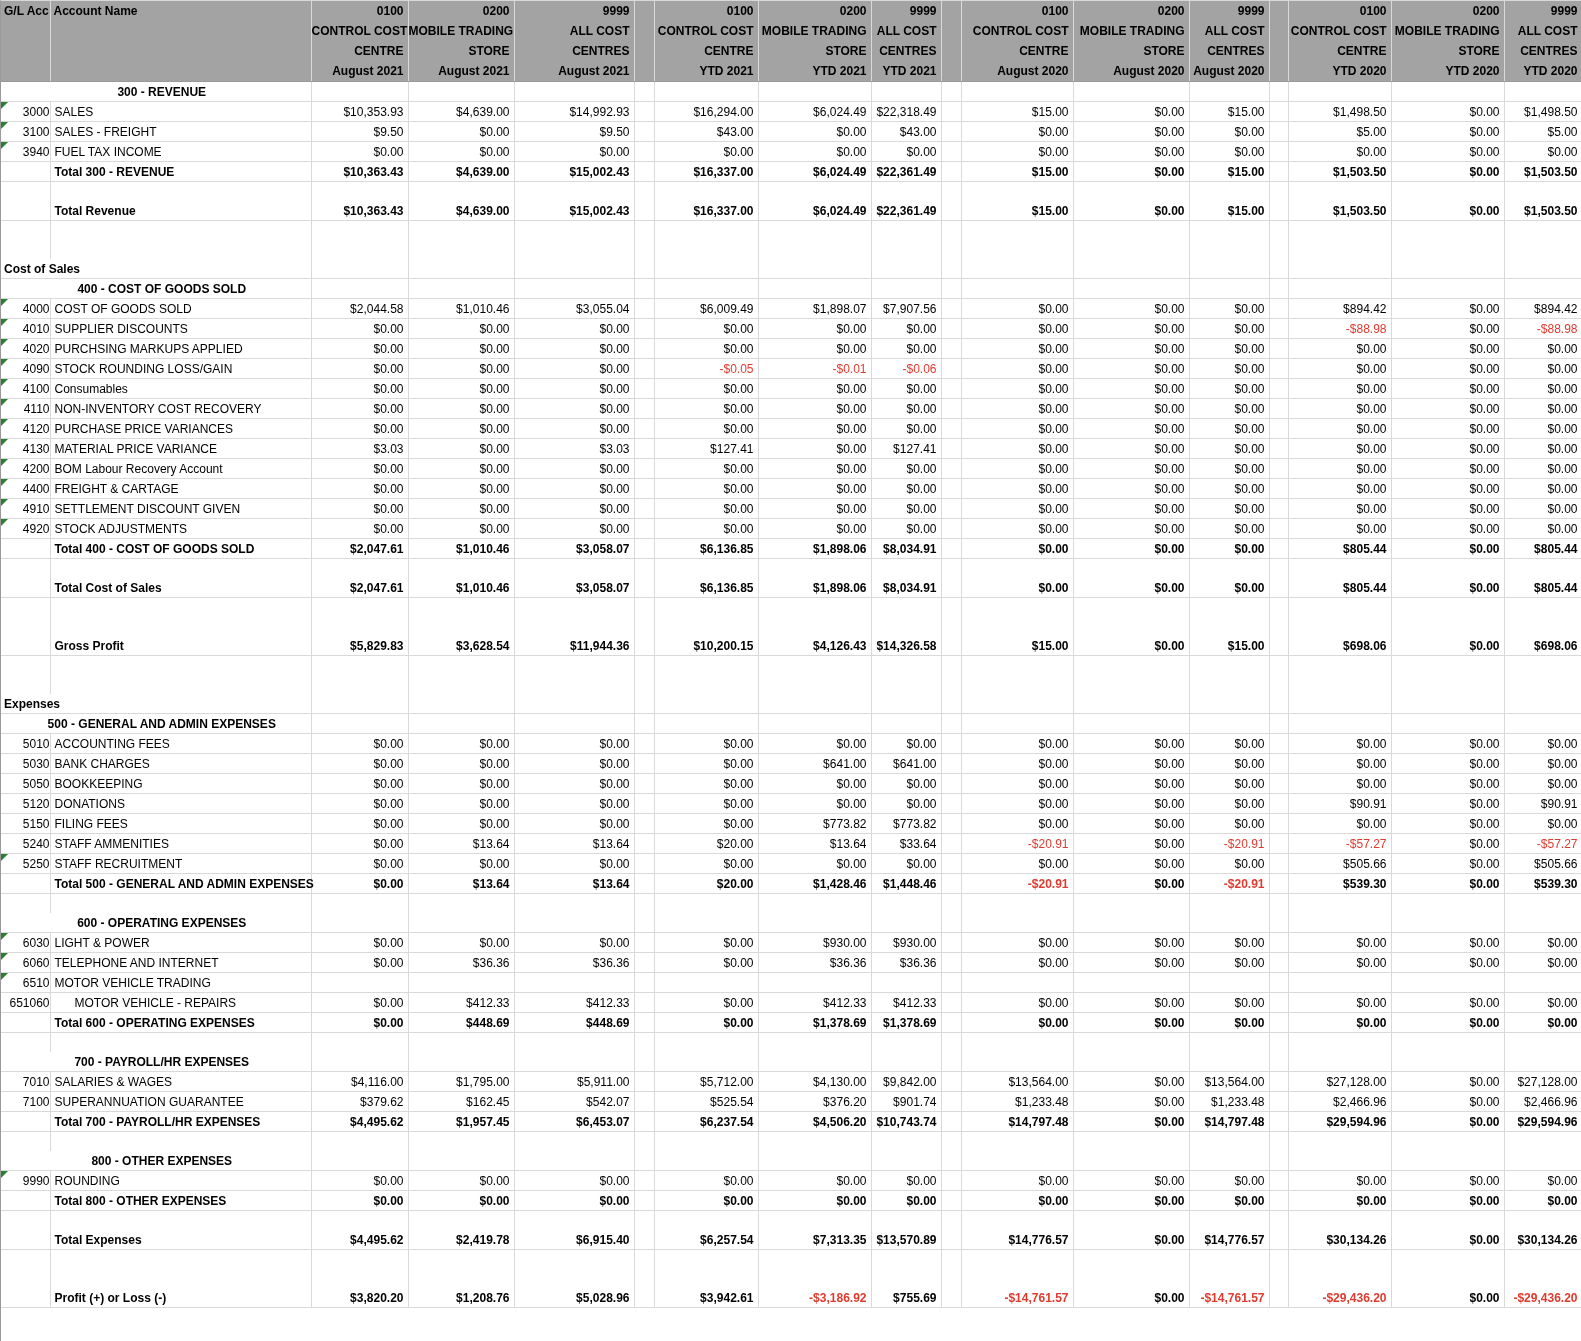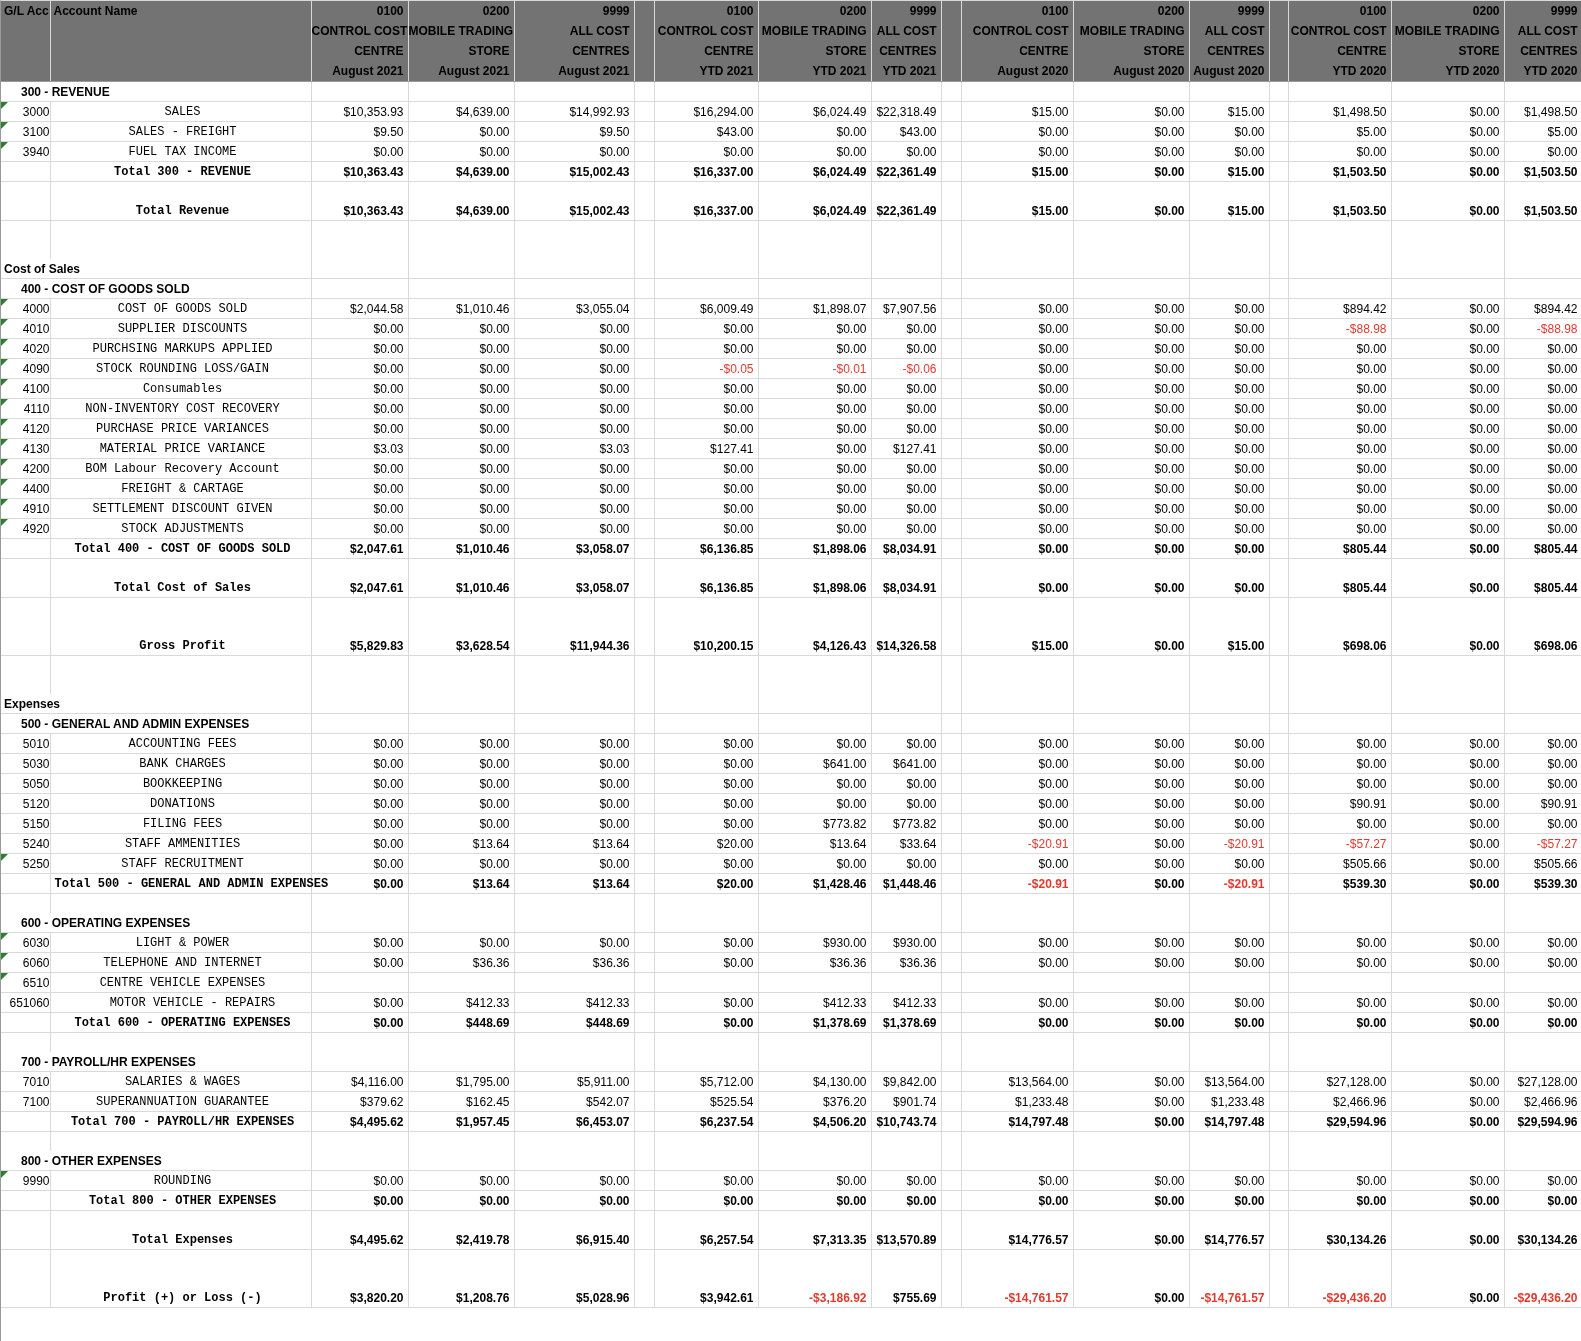--- a/index.html
+++ b/index.html
@@ -7,35 +7,35 @@
     width:1581px;height:1341px;overflow:hidden;background:#fff;
     border-left:1px solid #9a9a9a;border-top:1px solid #d9d9d9;box-sizing:border-box;
     font-family:"Liberation Sans",sans-serif;
   }
   table{border-collapse:collapse;table-layout:fixed;width:1580px;font-size:12px;color:#000;}
   td,th{
     padding:0;height:19px;overflow:hidden;white-space:nowrap;vertical-align:middle;
     border-right:1px solid var(--grid);
   }
   thead th{
-    height:80px;background:#737373;font-weight:bold;text-align:right;
+    height:80px;background:#a3a3a3;font-weight:bold;text-align:right;
     vertical-align:bottom;border-bottom:1px solid var(--hline);
   }
   thead th.hl{vertical-align:top;text-align:left;}
   thead th .ln{line-height:20px;padding-right:4px;}
   thead th.hl .ln{padding-left:3px;padding-right:0;}
   tr.r td{border-bottom:1px solid var(--grid);}
   td.code{position:relative;padding-left:3px;text-align:right;}
-  td.acct{padding-left:4px;text-align:center;font-family:Liberation Mono, monospace;}
+  td.acct{padding-left:4px;text-align:left;}
   td.val{text-align:right;padding-right:4px;}
   td.sp{}
   tr.total td{font-weight:bold;}
   tr.total td.acct{overflow:visible;}
   td.lbl{font-weight:bold;padding-left:3px;overflow:visible;}
-  td.lbl.sub{padding-left:20px;}
+  td.lbl.sub{padding-left:12px;text-align:center;}
   td.acct.indent{padding-left:24px;}
   .neg{color:var(--neg);}
   .tri{
     position:absolute;top:0;left:0;width:0;height:0;
     border-top:7px solid var(--flag);border-right:7px solid transparent;
   }
 </style>
 </head>
 <body>
 
@@ -990,21 +990,21 @@
           <td class="val">$0.00</td>
           <td class="val">$0.00</td>
           <td class="val">$0.00</td>
           <td class="sp"></td>
           <td class="val">$0.00</td>
           <td class="val">$0.00</td>
           <td class="val">$0.00</td>
         </tr>
         <tr class="r">
           <td class="code">6510<span class="tri"></span></td>
-          <td class="acct">CENTRE VEHICLE EXPENSES</td>
+          <td class="acct">MOTOR VEHICLE TRADING</td>
           <td class="val"></td>
           <td class="val"></td>
           <td class="val"></td>
           <td class="sp"></td>
           <td class="val"></td>
           <td class="val"></td>
           <td class="val"></td>
           <td class="sp"></td>
           <td class="val"></td>
           <td class="val"></td>

